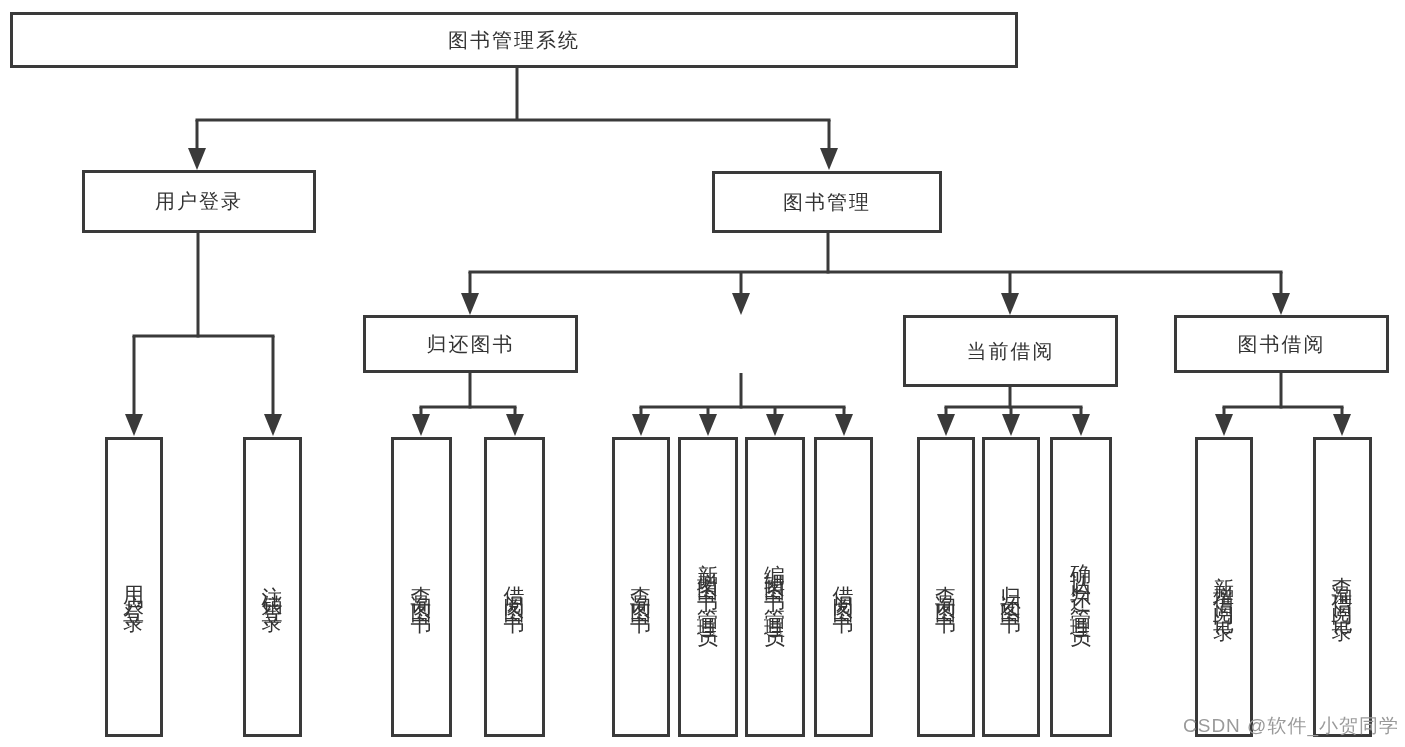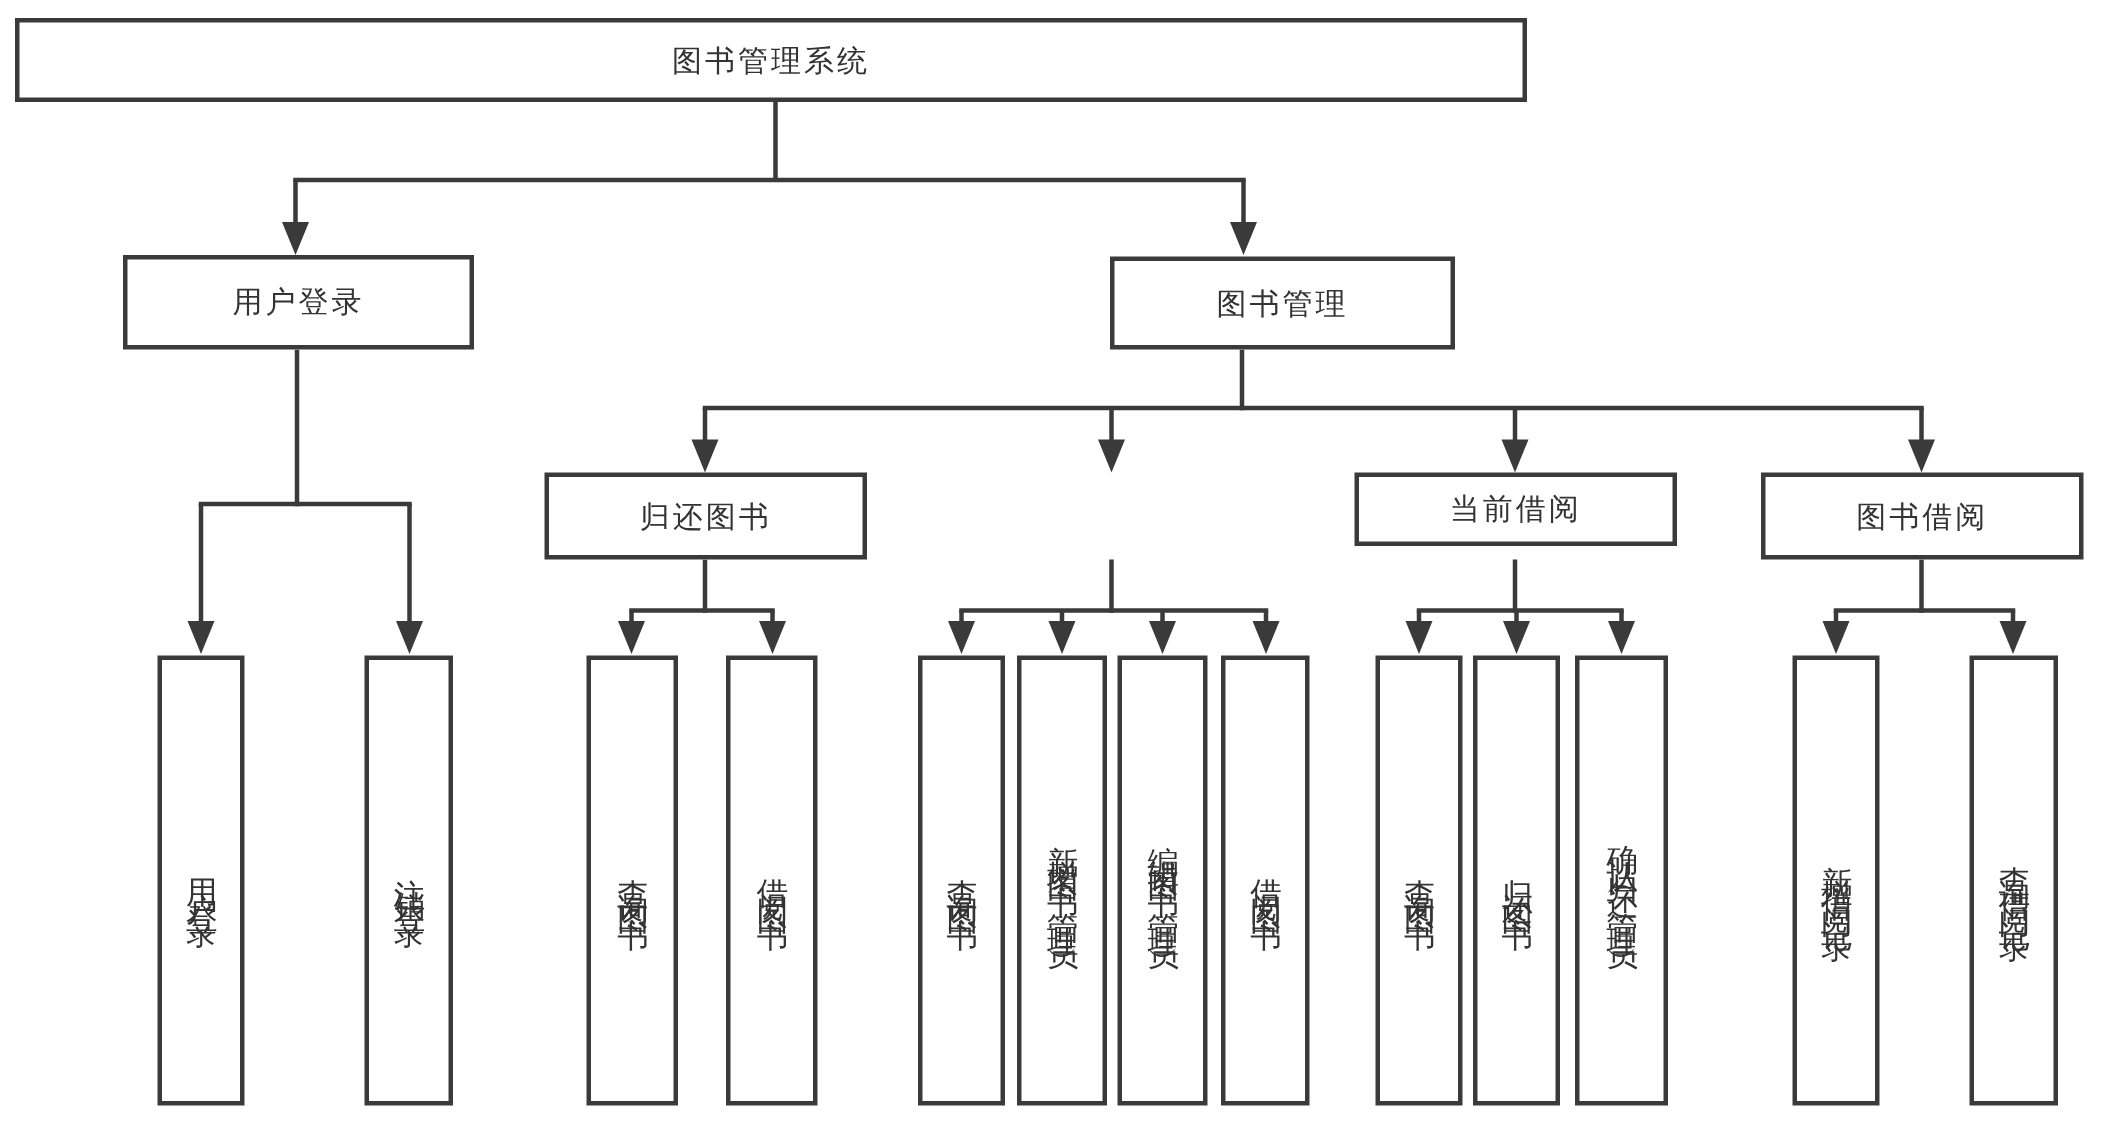--- a/index.html
+++ b/index.html
@@ -106,28 +106,28 @@
     </g>
   </svg>
 
   <div class="box root" style="left:10px;top:12px;width:1008px;height:56px;font-family:Liberation Mono, monospace;">
     <span class="h-label">图书管理系统</span>
   </div>
 
   <div class="box" style="left:82px;top:170px;width:234px;height:63px;">
     <span class="h-label">用户登录</span>
   </div>
-  <div class="box" style="left:712px;top:171px;width:230px;height:62px;margin-left:28px;">
+  <div class="box" style="left:712px;top:171px;width:230px;height:62px;">
     <span class="h-label">图书管理</span>
   </div>
 
   <div class="box" style="left:363px;top:315px;width:215px;height:58px;">
     <span class="h-label">归还图书</span>
   </div>
-  <div class="box" style="left:903px;top:315px;width:215px;height:49px;">
+  <div class="box" style="left:903px;top:315px;width:215px;height:72px;">
     <span class="h-label">当前借阅</span>
   </div>
   <div class="box" style="left:1174px;top:315px;width:215px;height:58px;">
     <span class="h-label">图书借阅</span>
   </div>
 
   <div class="box" style="left:105px;top:437px;width:58px;height:300px;">
     <span class="v-label">用户登录</span>
   </div>
   <div class="box" style="left:243px;top:437px;width:59px;height:300px;">
@@ -164,14 +164,15 @@
     <span class="v-label">确认归还（管理员）</span>
   </div>
 
   <div class="box" style="left:1195px;top:437px;width:58px;height:300px;">
     <span class="v-label">新增借阅记录</span>
   </div>
   <div class="box" style="left:1313px;top:437px;width:59px;height:300px;">
     <span class="v-label">查询借阅记录</span>
   </div>
 
+  <div class="watermark">CSDN @软件_小贺同学</div>
 
 </div>
 
 </body></html>

